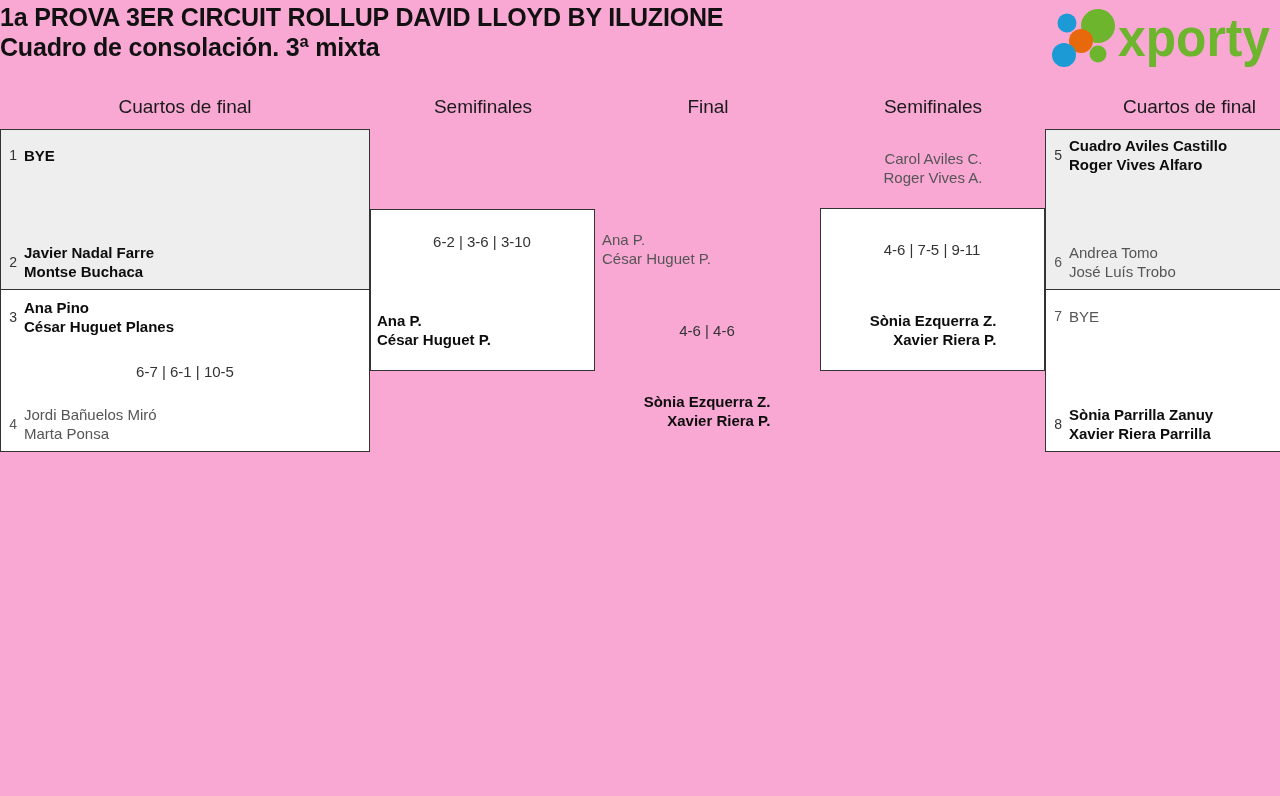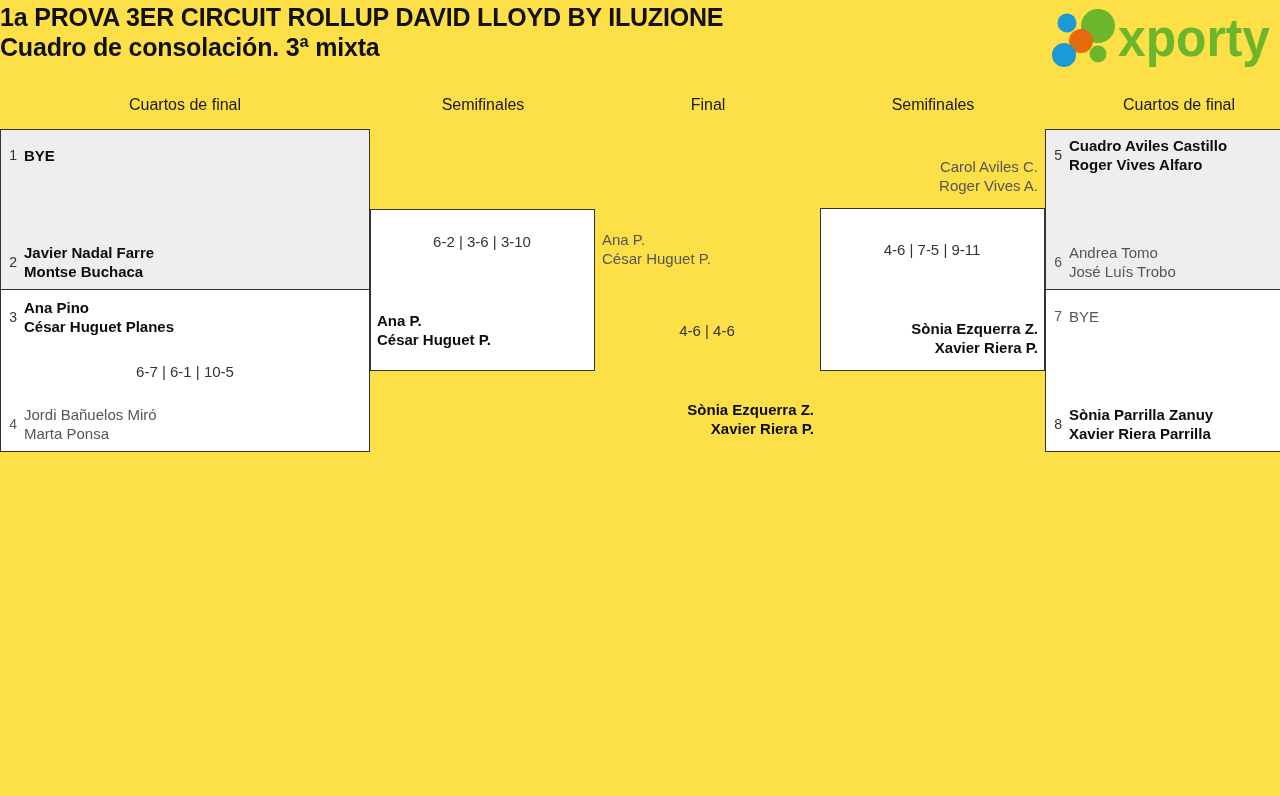--- a/index.html
+++ b/index.html
@@ -9,21 +9,21 @@
     height: 796px;
     background: #ffffff;
     font-family: "Liberation Sans", sans-serif;
     overflow: hidden;
   }
 
   #page {
     position: relative;
     width: 1280px;
     height: 796px;
-    background: #fde047;
+    background: #f9a8d4;
   }
 
   
   .title-block {
     position: absolute;
     left: 0px;
     top: 2px;
     width: 1020px;
   }
   .title-line {
@@ -42,21 +42,21 @@
     top: 4px;
     width: 226px;
     height: 64px;
   }
   .logo svg { display: block; }
 
   
   .round-header {
     position: absolute;
     top: 96px;
-    font-size: 16px;
+    font-size: 19px;
     color: #1a1a1a;
     text-align: center;
     white-space: nowrap;
   }
 
   
   .mbox {
     position: absolute;
     border: 1px solid #333333;
     background: #ffffff;
@@ -67,21 +67,21 @@
   
   .team {
     position: absolute;
     display: flex;
     align-items: flex-start;
     gap: 7px;
     font-size: 15px;
     line-height: 19px;
     white-space: nowrap;
   }
-  .team.right { justify-content: flex-end; margin-top: 8px; }
+  .team.right { justify-content: center; }
   .seed {
     font-size: 14px;
     color: #555555;
     line-height: 19px;
     align-self: center;
     min-width: 9px;
     text-align: right;
   }
   .names { display: flex; flex-direction: column; }
   .team.right .names { align-items: flex-end; text-align: right; }

